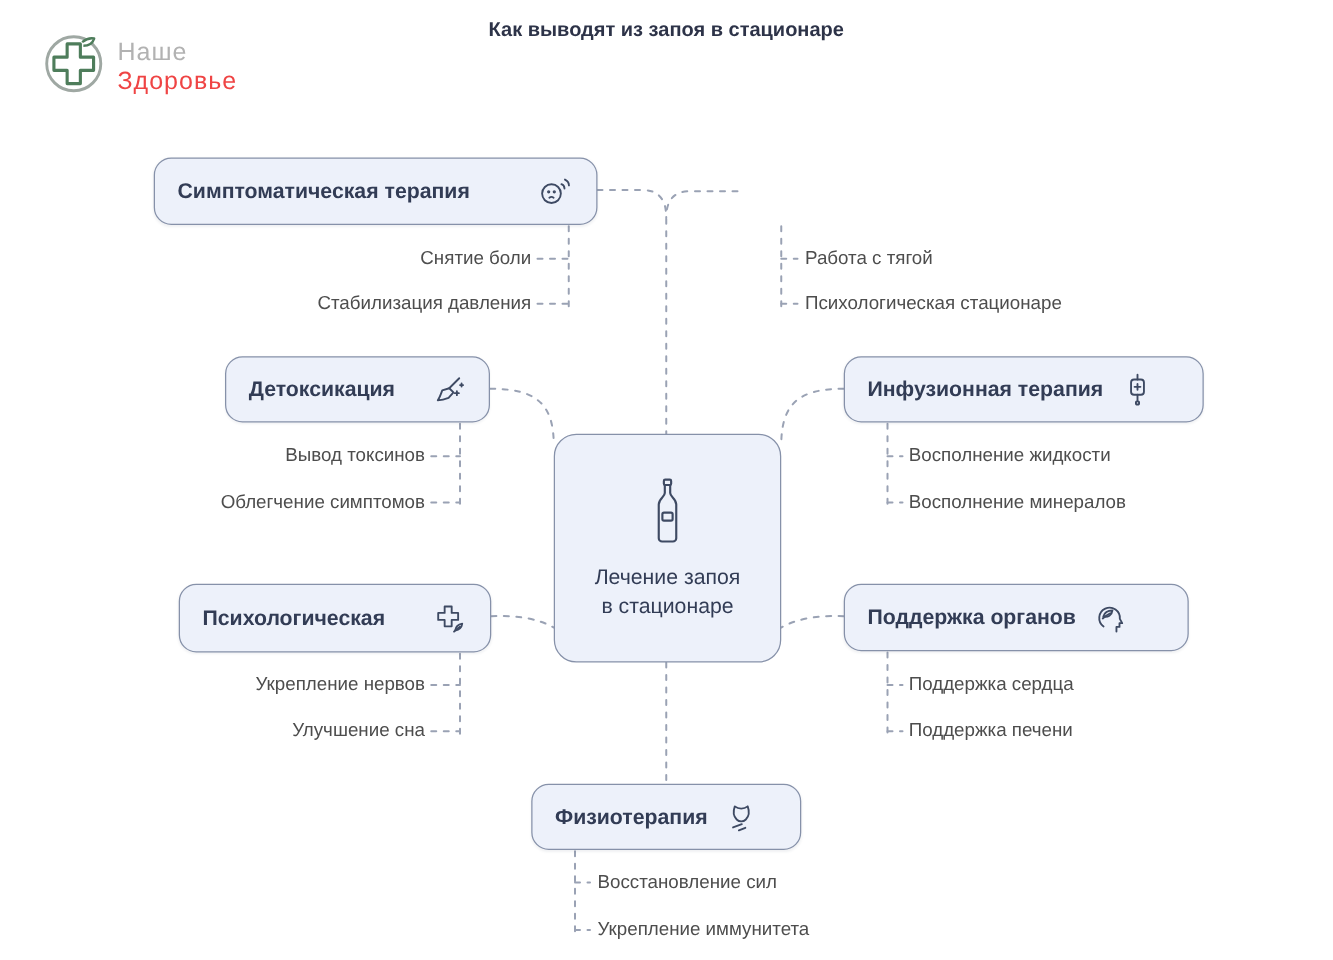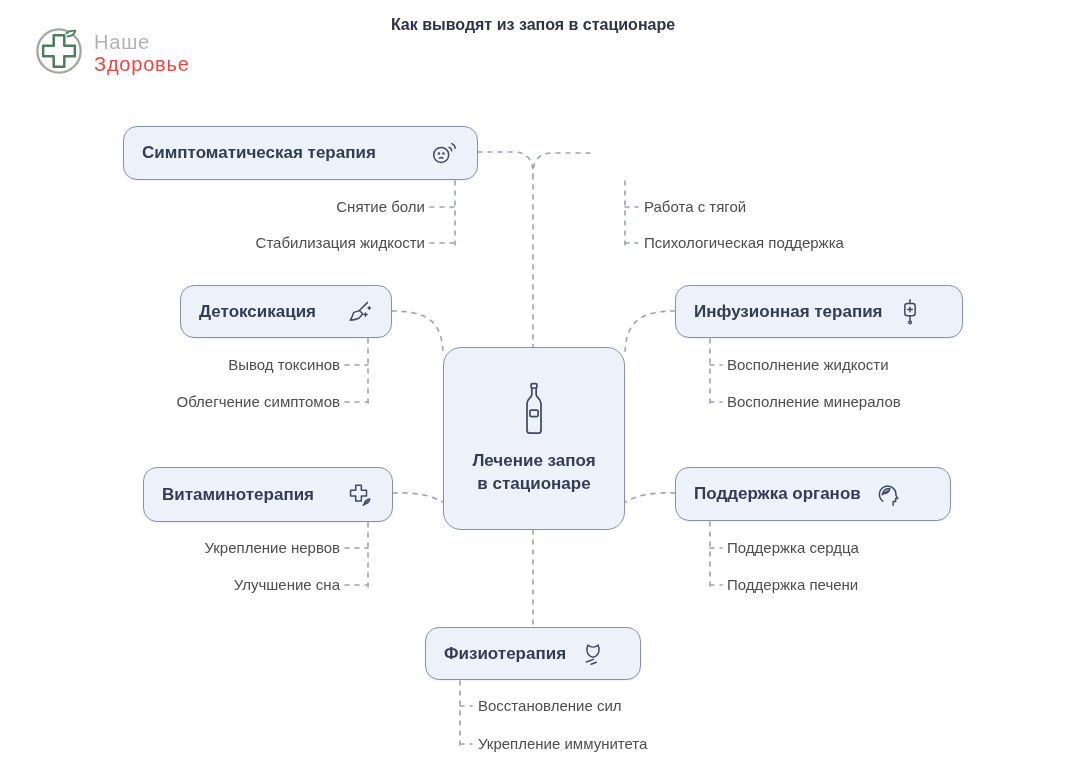--- a/index.html
+++ b/index.html
@@ -13,21 +13,21 @@
         box-shadow:0 1px 2px rgba(40,50,80,.07)}
   .node.icon-left{flex-direction:row-reverse;justify-content:flex-end}
   .node-label{font-size:17px;font-weight:700;color:#323c55;white-space:nowrap}
   .node-icon{flex:0 0 auto;display:flex}
   .icon-stroke{stroke:#3e4a63;fill:none;stroke-width:1.6;stroke-linecap:round;stroke-linejoin:round}
   .sub{position:absolute;font-size:15px;color:#4d4d4d;line-height:20px;white-space:nowrap}
   .sub.r{transform:translateX(-100%)}
   .center-node{position:absolute;left:443px;top:347px;width:182px;height:183px;background:#edf1fa;
         border:1.6px solid #8691a9;border-radius:18px;display:flex;flex-direction:column;
         align-items:center;justify-content:center;gap:9px}
-  .center-label{font-size:17px;font-weight:700;color:#323c55;text-align:center;line-height:1.35;width:124px}
+  .center-label{font-size:17px;font-weight:400;color:#323c55;text-align:center;line-height:1.35;width:124px}
   .title{position:absolute;left:50%;transform:translateX(-50%);top:13px;width:345px;text-align:center;
         font-size:16px;font-weight:700;color:#2d3348;line-height:1.45}
   .logo{position:absolute;left:34px;top:26px;display:flex;align-items:center;gap:10px}
   .logo-text{display:flex;flex-direction:column;font-size:20px;letter-spacing:.8px;line-height:1.12}
   .logo-text .l1{color:#b2b2b2}
   .logo-text .l2{color:#ef4444}
 </style>
 </head>
 <body>
 
@@ -133,21 +133,21 @@
         <rect x="10.5" y="7" width="11" height="13" rx="2.6"></rect>
         <path d="M16 10.8 v5 M13.5 13.3 h5"></path>
         <path d="M16 20 v4.5"></path>
         <circle cx="16" cy="27" r="1.4"></circle>
       </svg>
     </span>
     <span class="node-label">Инфузионная терапия</span>
   </div>
 
   <div class="node" style="left:143px;top:467px;width:250px;height:55px">
-    <span class="node-label">Витаминотерапия</span>
+    <span class="node-label">Психологическая</span>
     <span class="node-icon">
       <svg width="30" height="30" viewBox="0 0 32 32" class="icon-stroke">
         <path d="M12.5 5.5 h6 v5.5 h5.5 v6 h-5.5 v5.5 h-6 v-5.5 H7 v-6 h5.5 z"></path>
         <path d="M21.5 26 c.5 -3.8 3 -5.3 6 -5.8 -.5 3.8 -3 5.3 -6 5.8 z"></path>
         <path d="M20.5 27 q2.4 -2.6 5 -4.2"></path>
       </svg>
     </span>
   </div>
 
   <div class="node icon-left" style="left:675px;top:467px;width:276px;height:54px">
@@ -166,24 +166,24 @@
       <svg width="30" height="30" viewBox="0 0 32 32" class="icon-stroke">
         <path d="M10.5 6.5 c3.2 2.6 7.8 2.6 11 0 1.6 4.4 1 8.6 -1.6 11.2 -2.2 2.2 -5.6 2.2 -7.8 0 C9.5 15.1 8.9 10.9 10.5 6.5 z"></path>
         <path d="M9 24.5 l7.5 -2.8"></path>
         <path d="M14 27 l5.5 -2.2"></path>
       </svg>
     </span>
     <span class="node-label">Физиотерапия</span>
   </div>
 
   <div class="sub r" style="left:425px;top:197px">Снятие боли</div>
-  <div class="sub r" style="left:425px;top:233px">Стабилизация жидкости</div>
+  <div class="sub r" style="left:425px;top:233px">Стабилизация давления</div>
 
   <div class="sub" style="left:644px;top:197px">Работа с тягой</div>
-  <div class="sub" style="left:644px;top:233px">Психологическая поддержка</div>
+  <div class="sub" style="left:644px;top:233px">Психологическая стационаре</div>
 
   <div class="sub r" style="left:340px;top:355px">Вывод токсинов</div>
   <div class="sub r" style="left:340px;top:392px">Облегчение симптомов</div>
 
   <div class="sub" style="left:727px;top:355px">Восполнение жидкости</div>
   <div class="sub" style="left:727px;top:392px">Восполнение минералов</div>
 
   <div class="sub r" style="left:340px;top:538px">Укрепление нервов</div>
   <div class="sub r" style="left:340px;top:575px">Улучшение сна</div>
 

